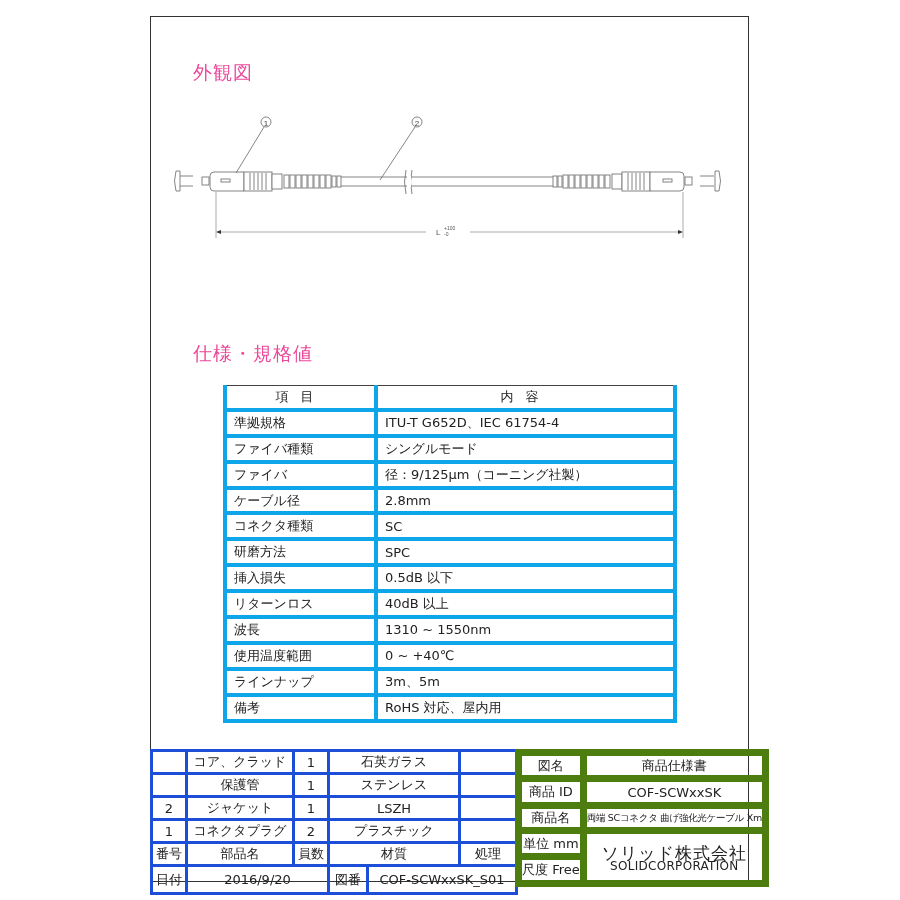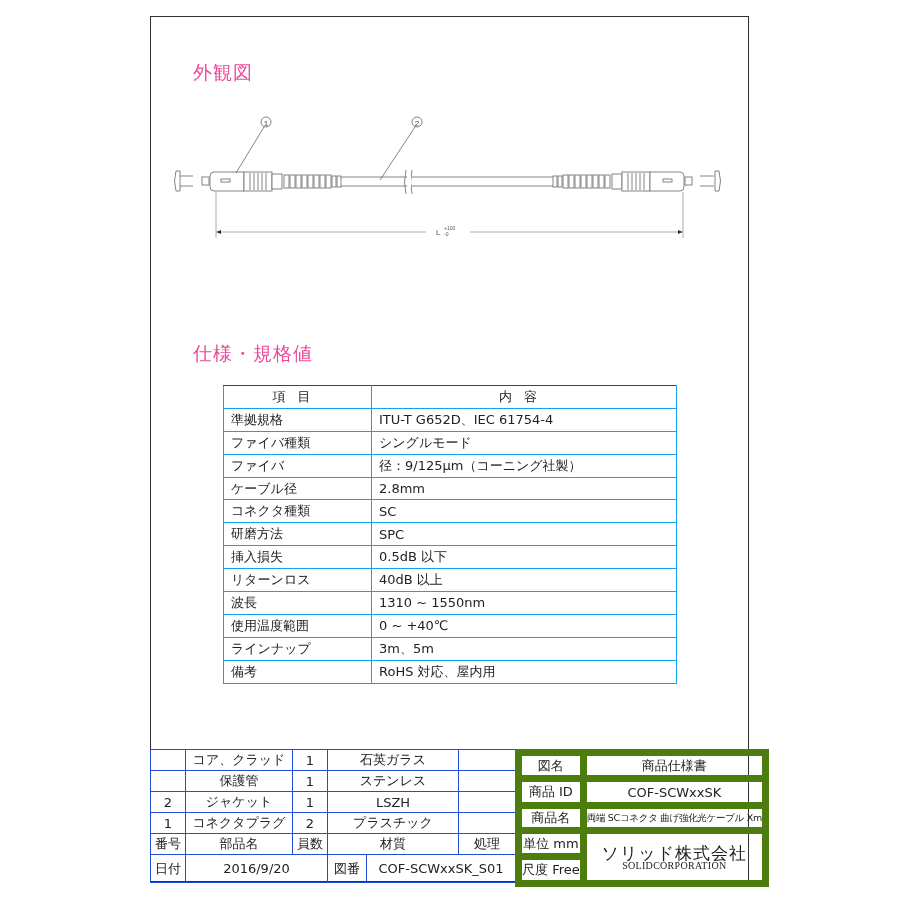--- a/index.html
+++ b/index.html
@@ -8,32 +8,32 @@
   .frame { position:absolute; left:150px; top:16px; width:599px; height:866px;
            border:1.5px solid #333; box-sizing:border-box; }
   .section-title { position:absolute; font-size:19px; color:#ec4899; letter-spacing:1px; }
   #title-appearance { left:193px; top:60px; }
   #title-spec { left:193px; top:341px; }
   .drawing { position:absolute; left:165px; top:110px; width:570px; height:135px; }
 
   
   table.spec { position:absolute; left:223px; top:385px; border-collapse:collapse;
                width:454px; font-size:13px; }
-  table.spec td, table.spec th { border:1px solid #0ea5e9; height:21.9px; padding:0 0 0 7px;
+  table.spec td, table.spec th { border:4px solid #0ea5e9; height:21.9px; padding:0 0 0 7px;
                font-weight:normal; text-align:left; white-space:nowrap; }
   table.spec th { text-align:center; padding:0; letter-spacing:12px; }
   table.spec td.k { width:140px; }
   table.spec tr:first-child th { border-top:1.5px solid #444;margin-top:32px; }
   table.tb-left { position:absolute; left:150px; top:749px; border-collapse:collapse; font-size:13px; }
-  table.tb-left td { border:1px solid #1d4ed8; text-align:center; padding:0; height:20px; white-space:nowrap; }
+  table.tb-left td { border:3px solid #1d4ed8; text-align:center; padding:0; height:20px; white-space:nowrap; }
   table.tb-right { position:absolute; left:515px; top:749px; border-collapse:collapse; font-size:13px; width:234px; }
   table.tb-right td { border:7px solid #4d7c0f; text-align:center; padding:0; white-space:nowrap; }
   .small { font-size:9.5px; letter-spacing:-0.3px; }
   .company { font-size:17px; letter-spacing:1px; line-height:18px; }
-  .company-en { font-size:10px; letter-spacing:0.3px; line-height:8px;font-family:Liberation Serif, serif; }
+  .company-en { font-size:12px; letter-spacing:0.3px; line-height:8px; }
 </style>
 </head>
 <body>
 
 <div class="frame"></div>
 
 <div class="section-title" id="title-appearance">外観図</div>
 
 <svg class="drawing" viewBox="165 110 570 135" xmlns="http://www.w3.org/2000/svg">
   <g stroke="#777" stroke-width="0.9" fill="#fff">

